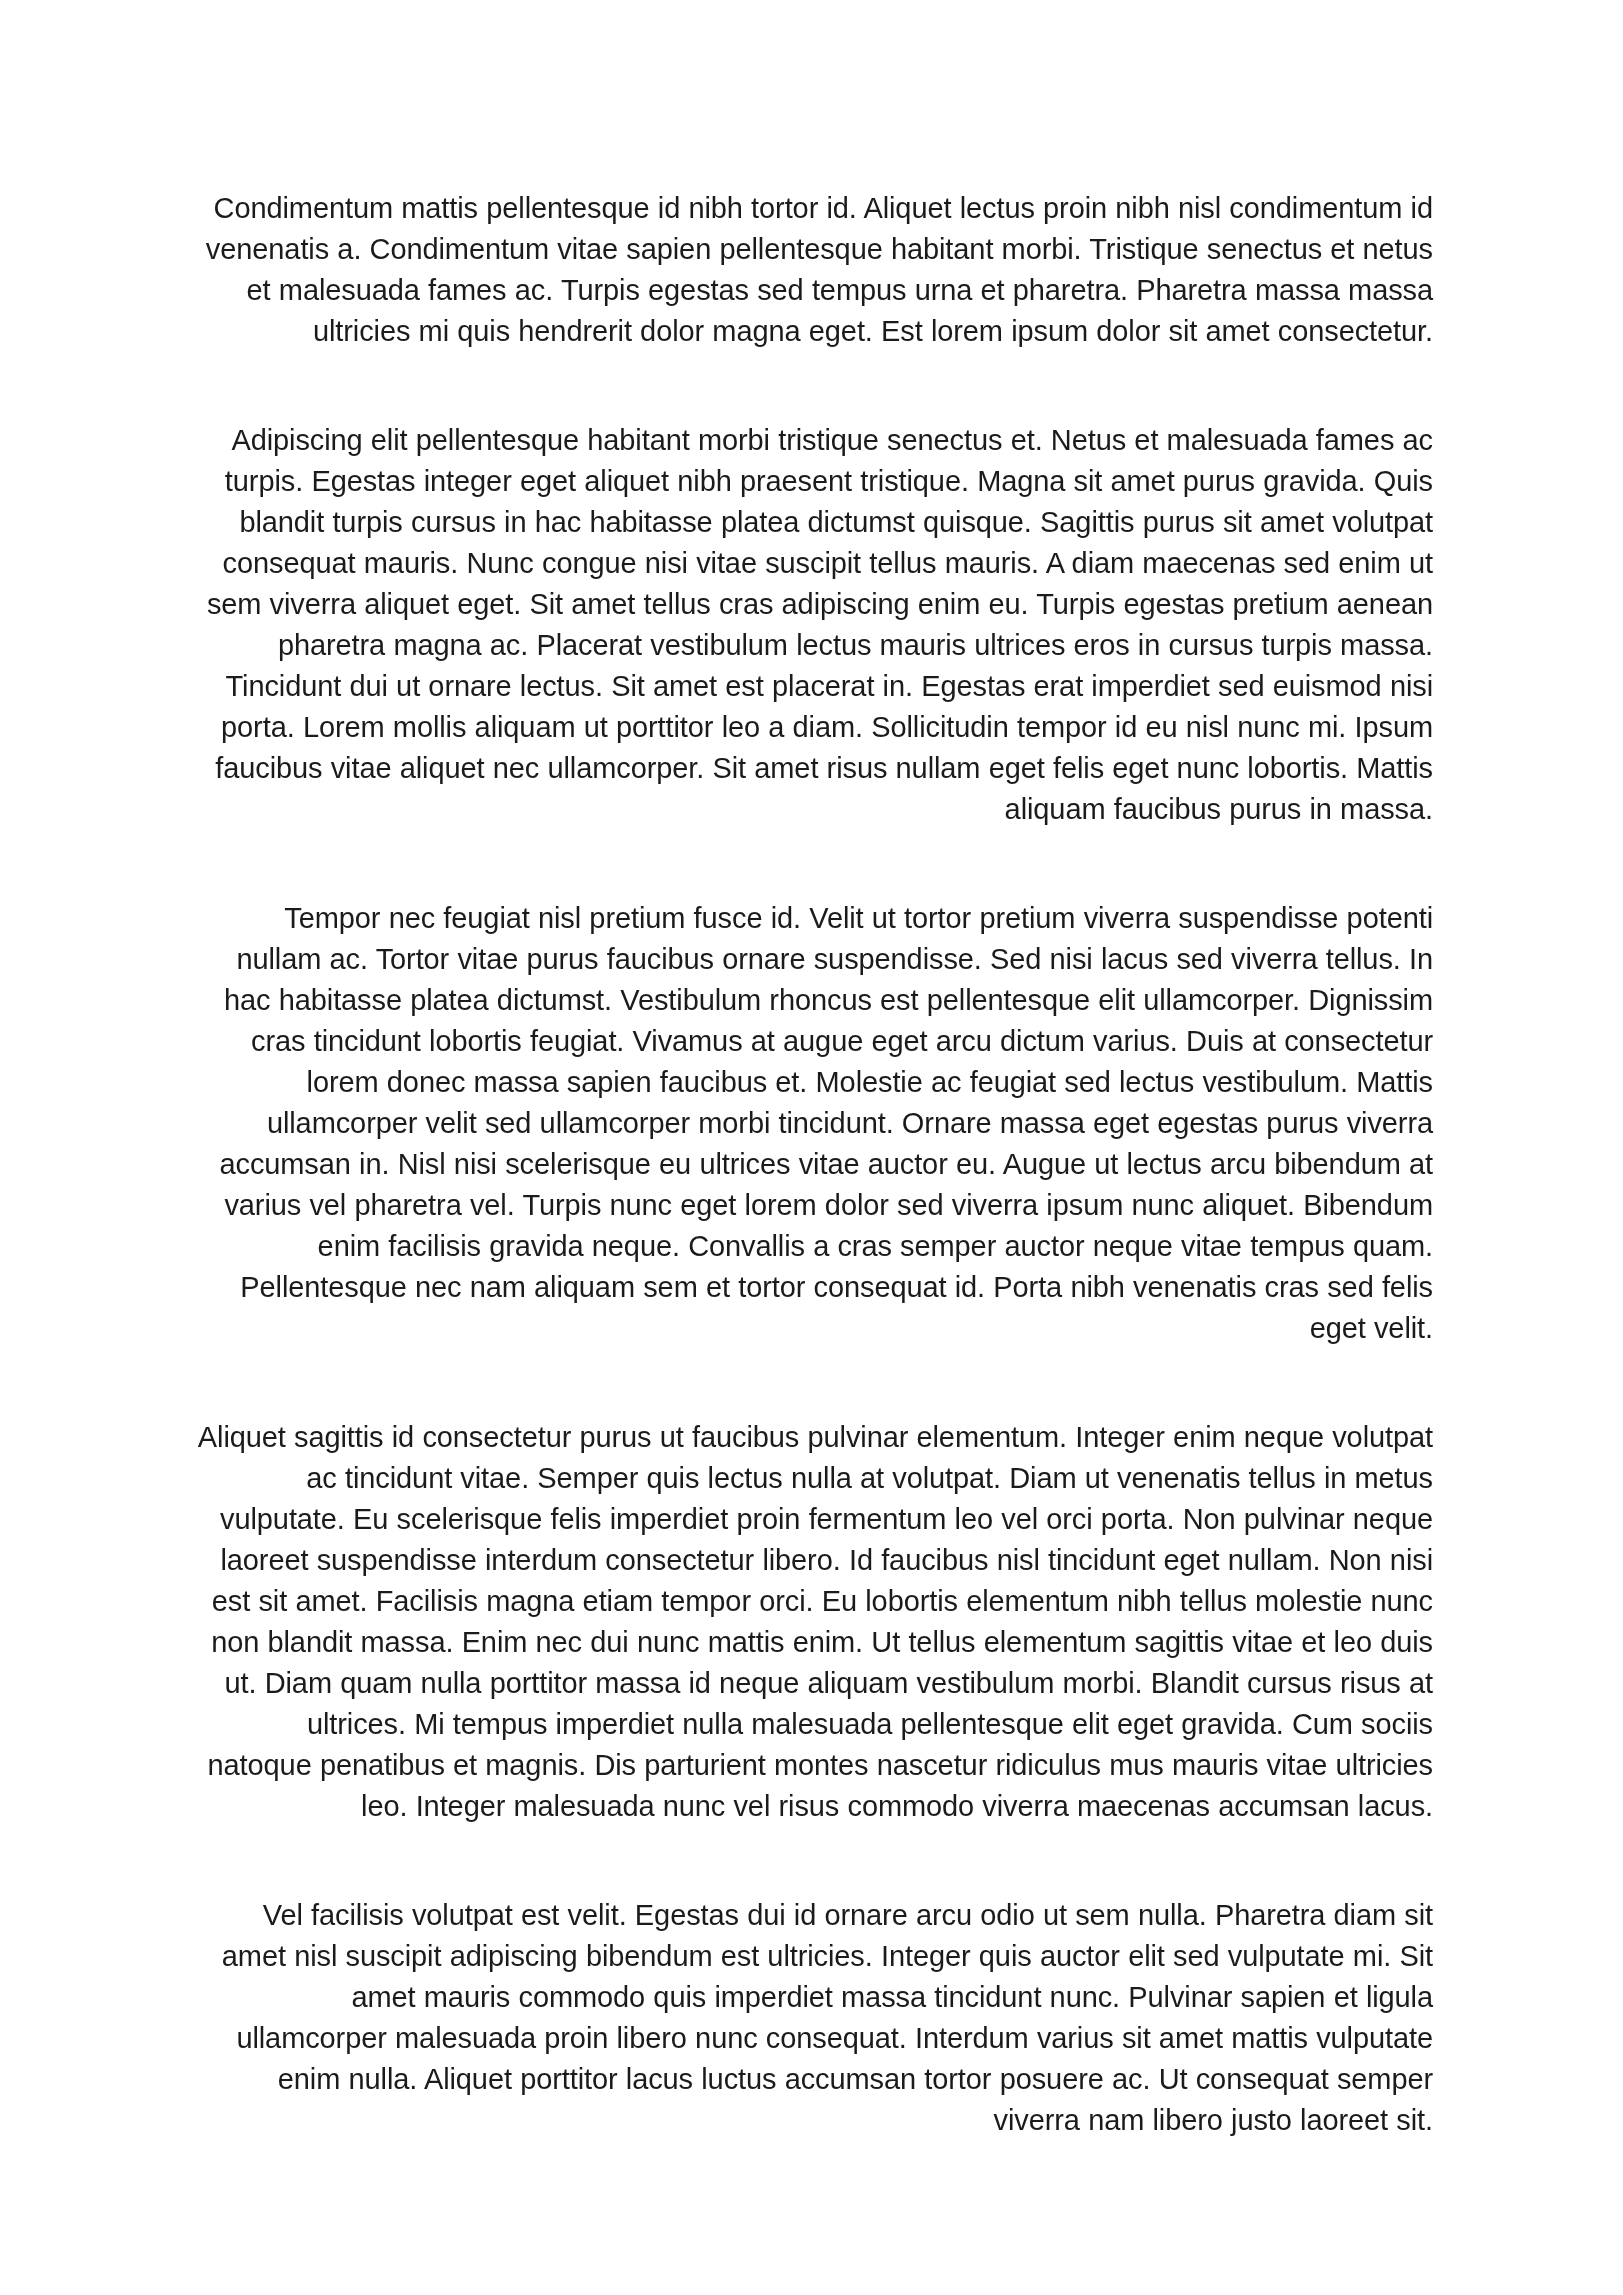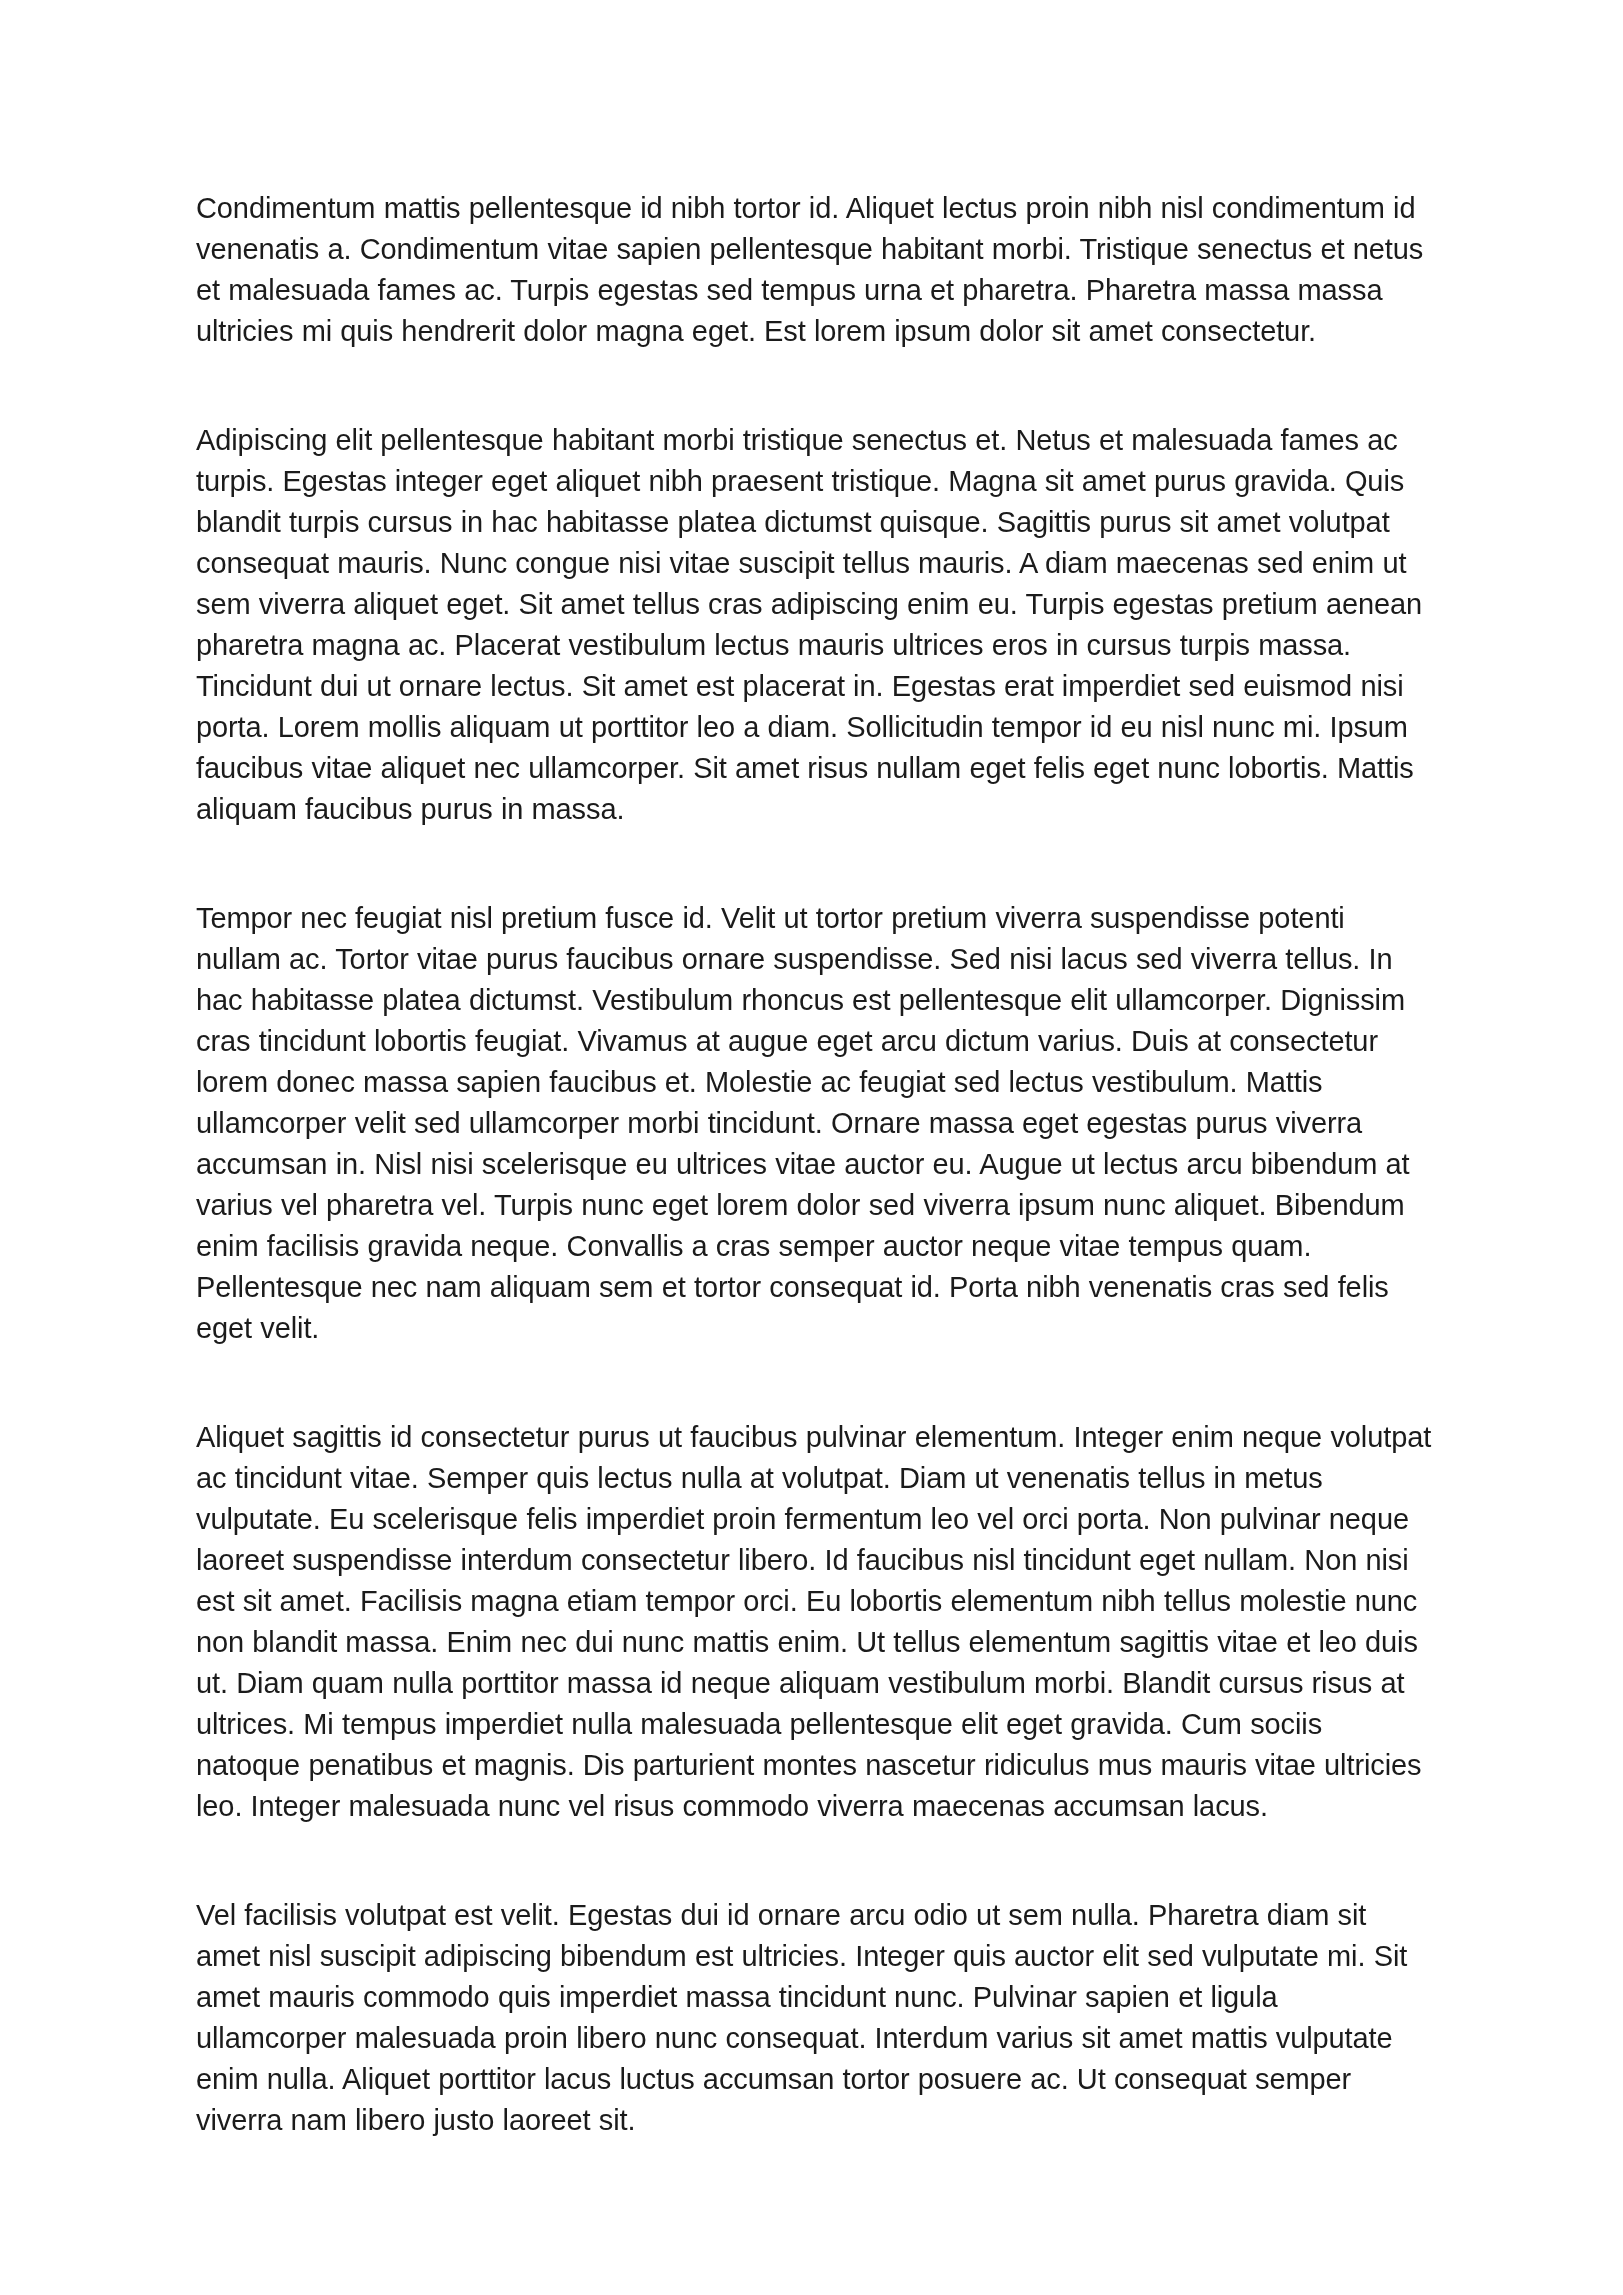--- a/index.html
+++ b/index.html
@@ -19,21 +19,21 @@
   }
   .para {
     margin: 0 0 68px 0;
     width: 1237px;
     font-size: 29px;
     line-height: 41px;
     font-weight: 400;
     color: #1b1b1b;
     letter-spacing: -0.1px;
     word-spacing: 0.3px;
-    text-align: left;
+    text-align: right;
   }
 </style>
 </head>
 <body>
 
 <div class="page">
   <p class="para">Condimentum mattis pellentesque id nibh tortor id. Aliquet lectus proin nibh nisl condimentum id venenatis a. Condimentum vitae sapien pellentesque habitant morbi. Tristique senectus et netus et malesuada fames ac. Turpis egestas sed tempus urna et pharetra. Pharetra massa massa ultricies mi quis hendrerit dolor magna eget. Est lorem ipsum dolor sit amet consectetur.</p>
   <p class="para">Adipiscing elit pellentesque habitant morbi tristique senectus et. Netus et malesuada fames ac turpis. Egestas integer eget aliquet nibh praesent tristique. Magna sit amet purus gravida. Quis blandit turpis cursus in hac habitasse platea dictumst quisque. Sagittis purus sit amet volutpat consequat mauris. Nunc congue nisi vitae suscipit tellus mauris. A diam maecenas sed enim ut sem viverra aliquet eget. Sit amet tellus cras adipiscing enim eu. Turpis egestas pretium aenean pharetra magna ac. Placerat vestibulum lectus mauris ultrices eros in cursus turpis massa. Tincidunt dui ut ornare lectus. Sit amet est placerat in. Egestas erat imperdiet sed euismod nisi porta. Lorem mollis aliquam ut porttitor leo a diam. Sollicitudin tempor id eu nisl nunc mi. Ipsum faucibus vitae aliquet nec ullamcorper. Sit amet risus nullam eget felis eget nunc lobortis. Mattis aliquam faucibus purus in massa.</p>
   <p class="para">Tempor nec feugiat nisl pretium fusce id. Velit ut tortor pretium viverra suspendisse potenti nullam ac. Tortor vitae purus faucibus ornare suspendisse. Sed nisi lacus sed viverra tellus. In hac habitasse platea dictumst. Vestibulum rhoncus est pellentesque elit ullamcorper. Dignissim cras tincidunt lobortis feugiat. Vivamus at augue eget arcu dictum varius. Duis at consectetur lorem donec massa sapien faucibus et. Molestie ac feugiat sed lectus vestibulum. Mattis ullamcorper velit sed ullamcorper morbi tincidunt. Ornare massa eget egestas purus viverra accumsan in. Nisl nisi scelerisque eu ultrices vitae auctor eu. Augue ut lectus arcu bibendum at varius vel pharetra vel. Turpis nunc eget lorem dolor sed viverra ipsum nunc aliquet. Bibendum enim facilisis gravida neque. Convallis a cras semper auctor neque vitae tempus quam. Pellentesque nec nam aliquam sem et tortor consequat id. Porta nibh venenatis cras sed felis eget velit.</p>
   <p class="para">Aliquet sagittis id consectetur purus ut faucibus pulvinar elementum. Integer enim neque volutpat ac tincidunt vitae. Semper quis lectus nulla at volutpat. Diam ut venenatis tellus in metus vulputate. Eu scelerisque felis imperdiet proin fermentum leo vel orci porta. Non pulvinar neque laoreet suspendisse interdum consectetur libero. Id faucibus nisl tincidunt eget nullam. Non nisi est sit amet. Facilisis magna etiam tempor orci. Eu lobortis elementum nibh tellus molestie nunc non blandit massa. Enim nec dui nunc mattis enim. Ut tellus elementum sagittis vitae et leo duis ut. Diam quam nulla porttitor massa id neque aliquam vestibulum morbi. Blandit cursus risus at ultrices. Mi tempus imperdiet nulla malesuada pellentesque elit eget gravida. Cum sociis natoque penatibus et magnis. Dis parturient montes nascetur ridiculus mus mauris vitae ultricies leo. Integer malesuada nunc vel risus commodo viverra maecenas accumsan lacus.</p>

